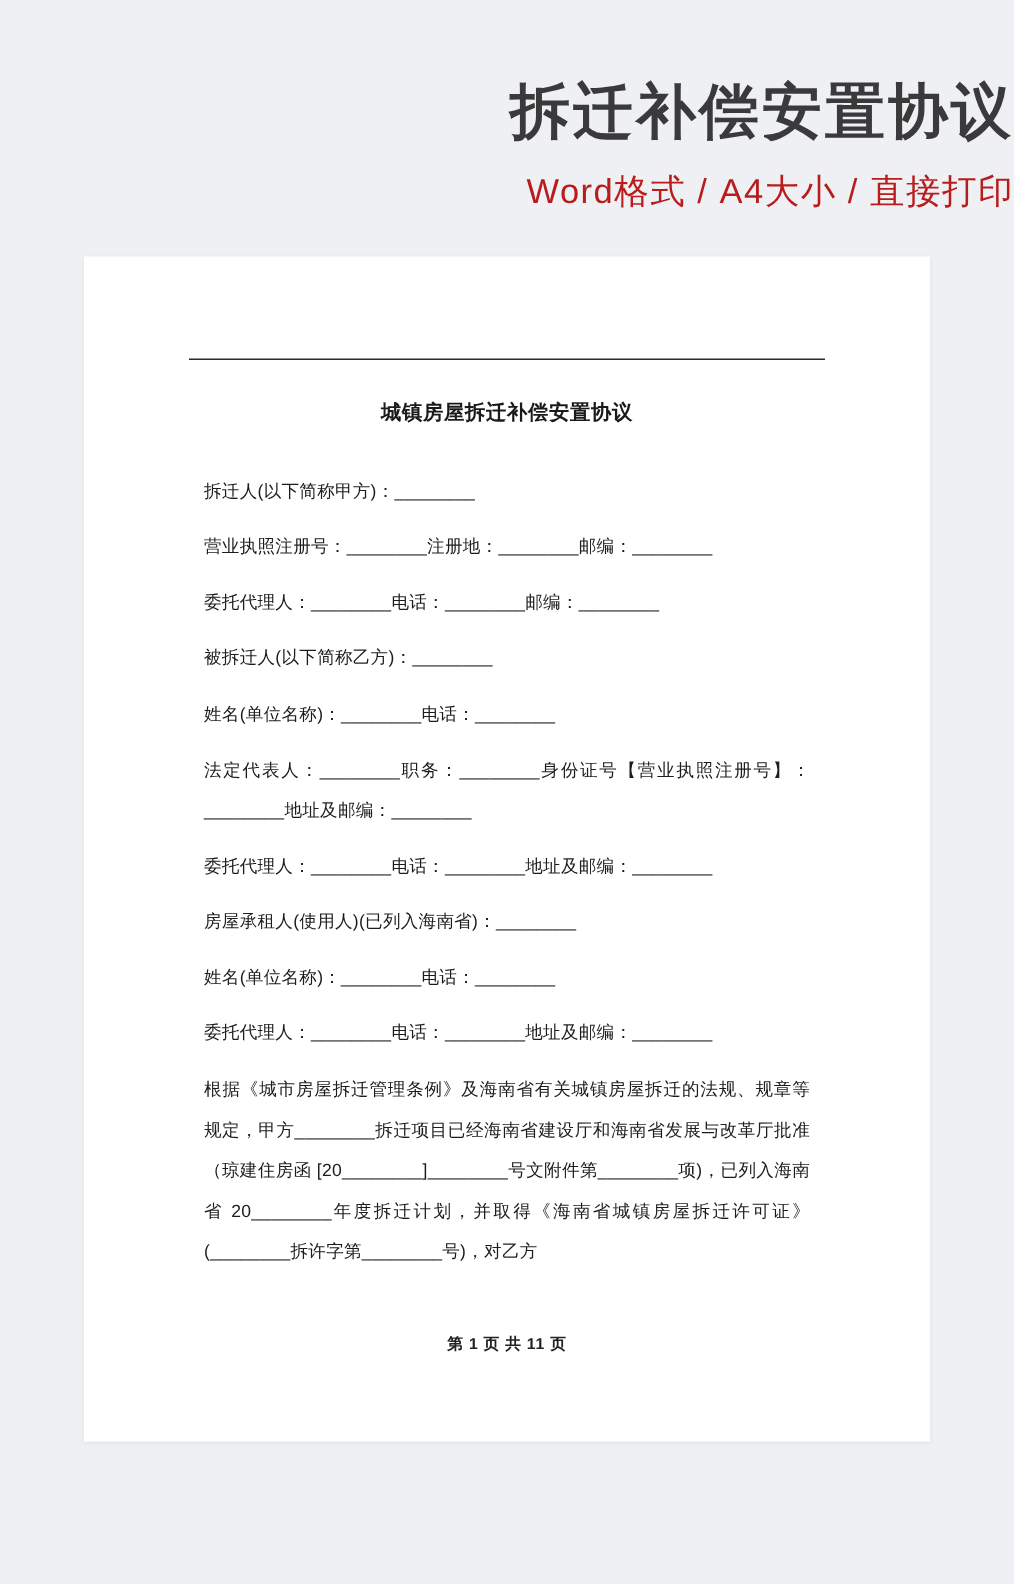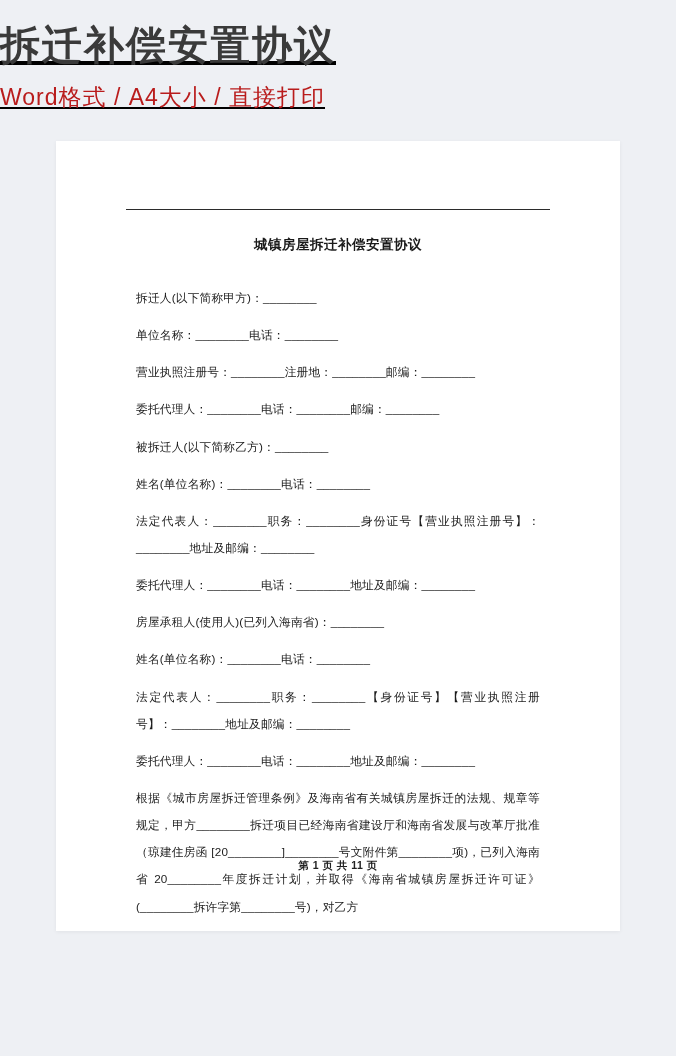--- a/index.html
+++ b/index.html
@@ -7,23 +7,22 @@
     padding: 0;
   }
   body {
     width: 676px;
     height: 1056px;
     background: #eef0f4;
     font-family: "Liberation Sans", sans-serif;
     overflow: hidden;
   }
   .banner {
-    padding-top: 22px;
-    text-align: left;
-    text-decoration: underline;
+    padding-top: 52px;
+    text-align: right;
   }
   .banner-title {
     font-size: 40px;
     font-weight: bold;
     color: #3a3a3a;
     letter-spacing: 2px;
     line-height: 1.15;
   }
   .banner-sub {
     margin-top: 14px;
@@ -91,28 +90,26 @@
   <div class="banner-title">拆迁补偿安置协议</div>
   <div class="banner-sub">Word格式 / A4大小 / 直接打印</div>
 </div>
 
 <div class="page-wrap">
   <div class="page-inner">
     <div class="top-rule"></div>
     <div class="doc-title">城镇房屋拆迁补偿安置协议</div>
     <div class="doc-body">
       <p>拆迁人(以下简称甲方)：________</p>
-      <p>单位名称：________电话：________</p>
       <p>营业执照注册号：________注册地：________邮编：________</p>
       <p>委托代理人：________电话：________邮编：________</p>
       <p>被拆迁人(以下简称乙方)：________</p>
       <p>姓名(单位名称)：________电话：________</p>
       <p>法定代表人：________职务：________身份证号【营业执照注册号】：________地址及邮编：________</p>
       <p>委托代理人：________电话：________地址及邮编：________</p>
       <p>房屋承租人(使用人)(已列入海南省)：________</p>
       <p>姓名(单位名称)：________电话：________</p>
-      <p>法定代表人：________职务：________【身份证号】【营业执照注册号】：________地址及邮编：________</p>
       <p>委托代理人：________电话：________地址及邮编：________</p>
       <p>根据《城市房屋拆迁管理条例》及海南省有关城镇房屋拆迁的法规、规章等规定，甲方________拆迁项目已经海南省建设厅和海南省发展与改革厅批准（琼建住房函 [20________]________号文附件第________项)，已列入海南省 20________年度拆迁计划，并取得《海南省城镇房屋拆迁许可证》(________拆许字第________号)，对乙方</p>
     </div>
   </div>
   <div class="footer">第 1 页 共 11 页</div>
 </div>
 
 </body></html>

